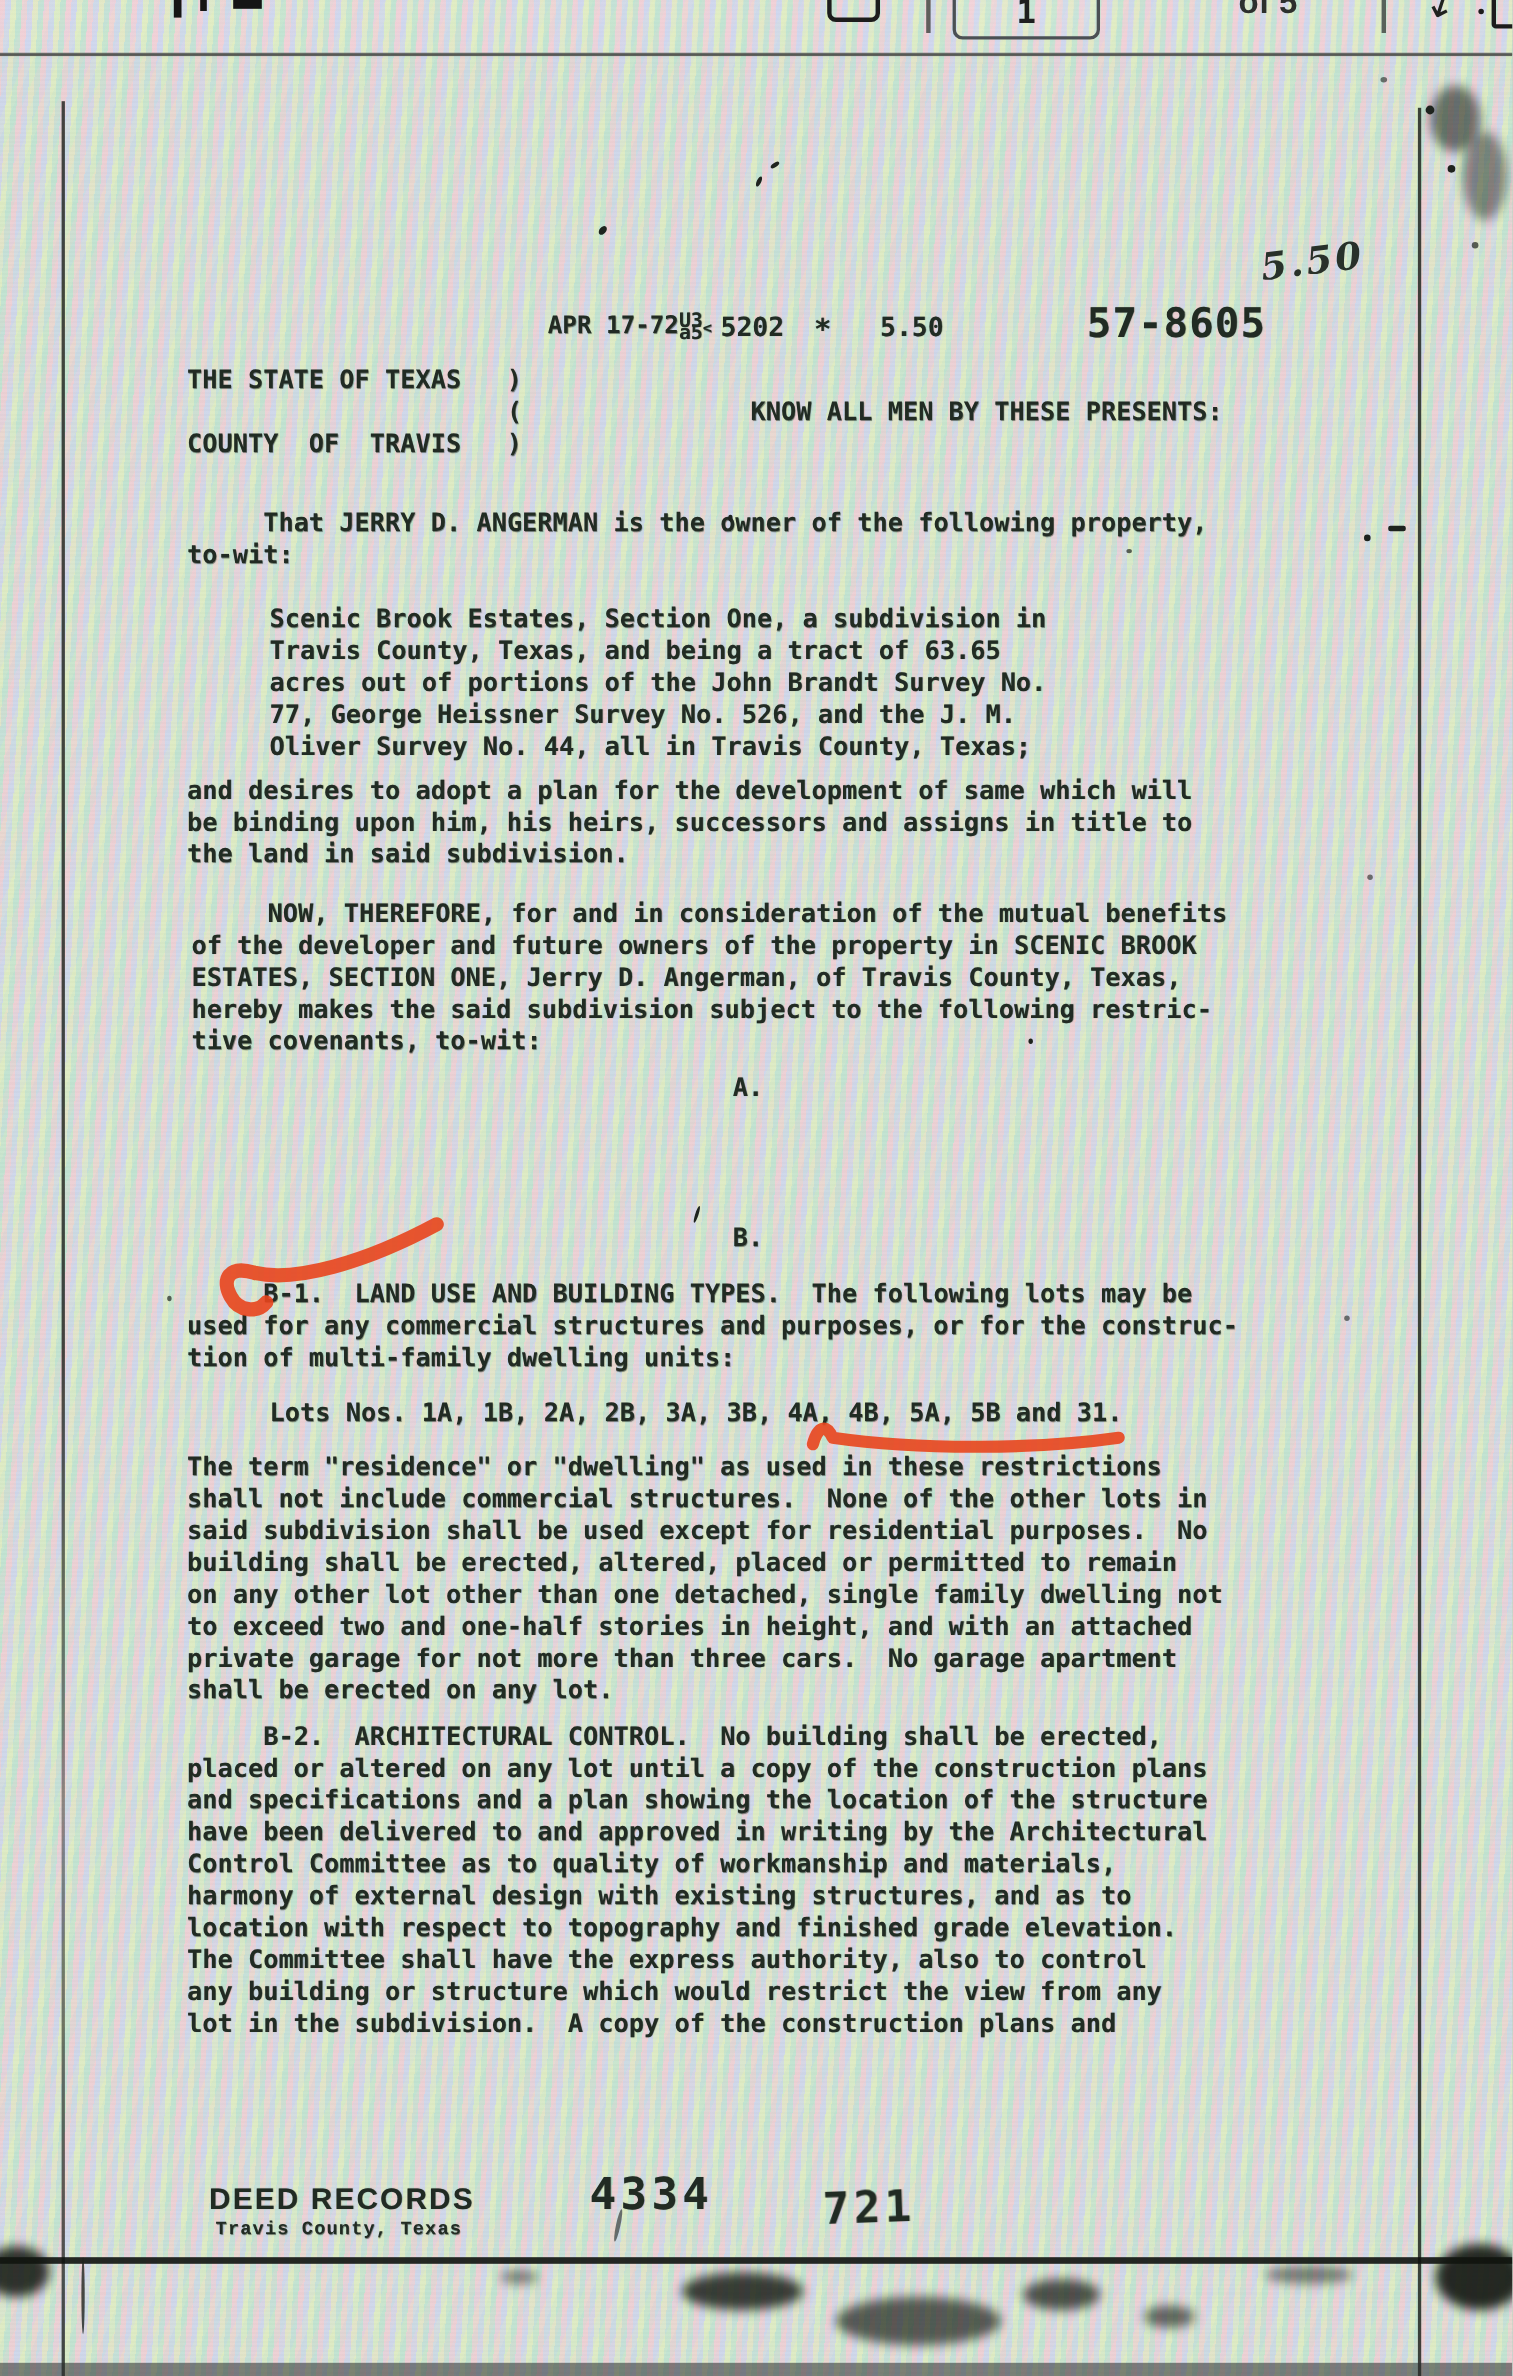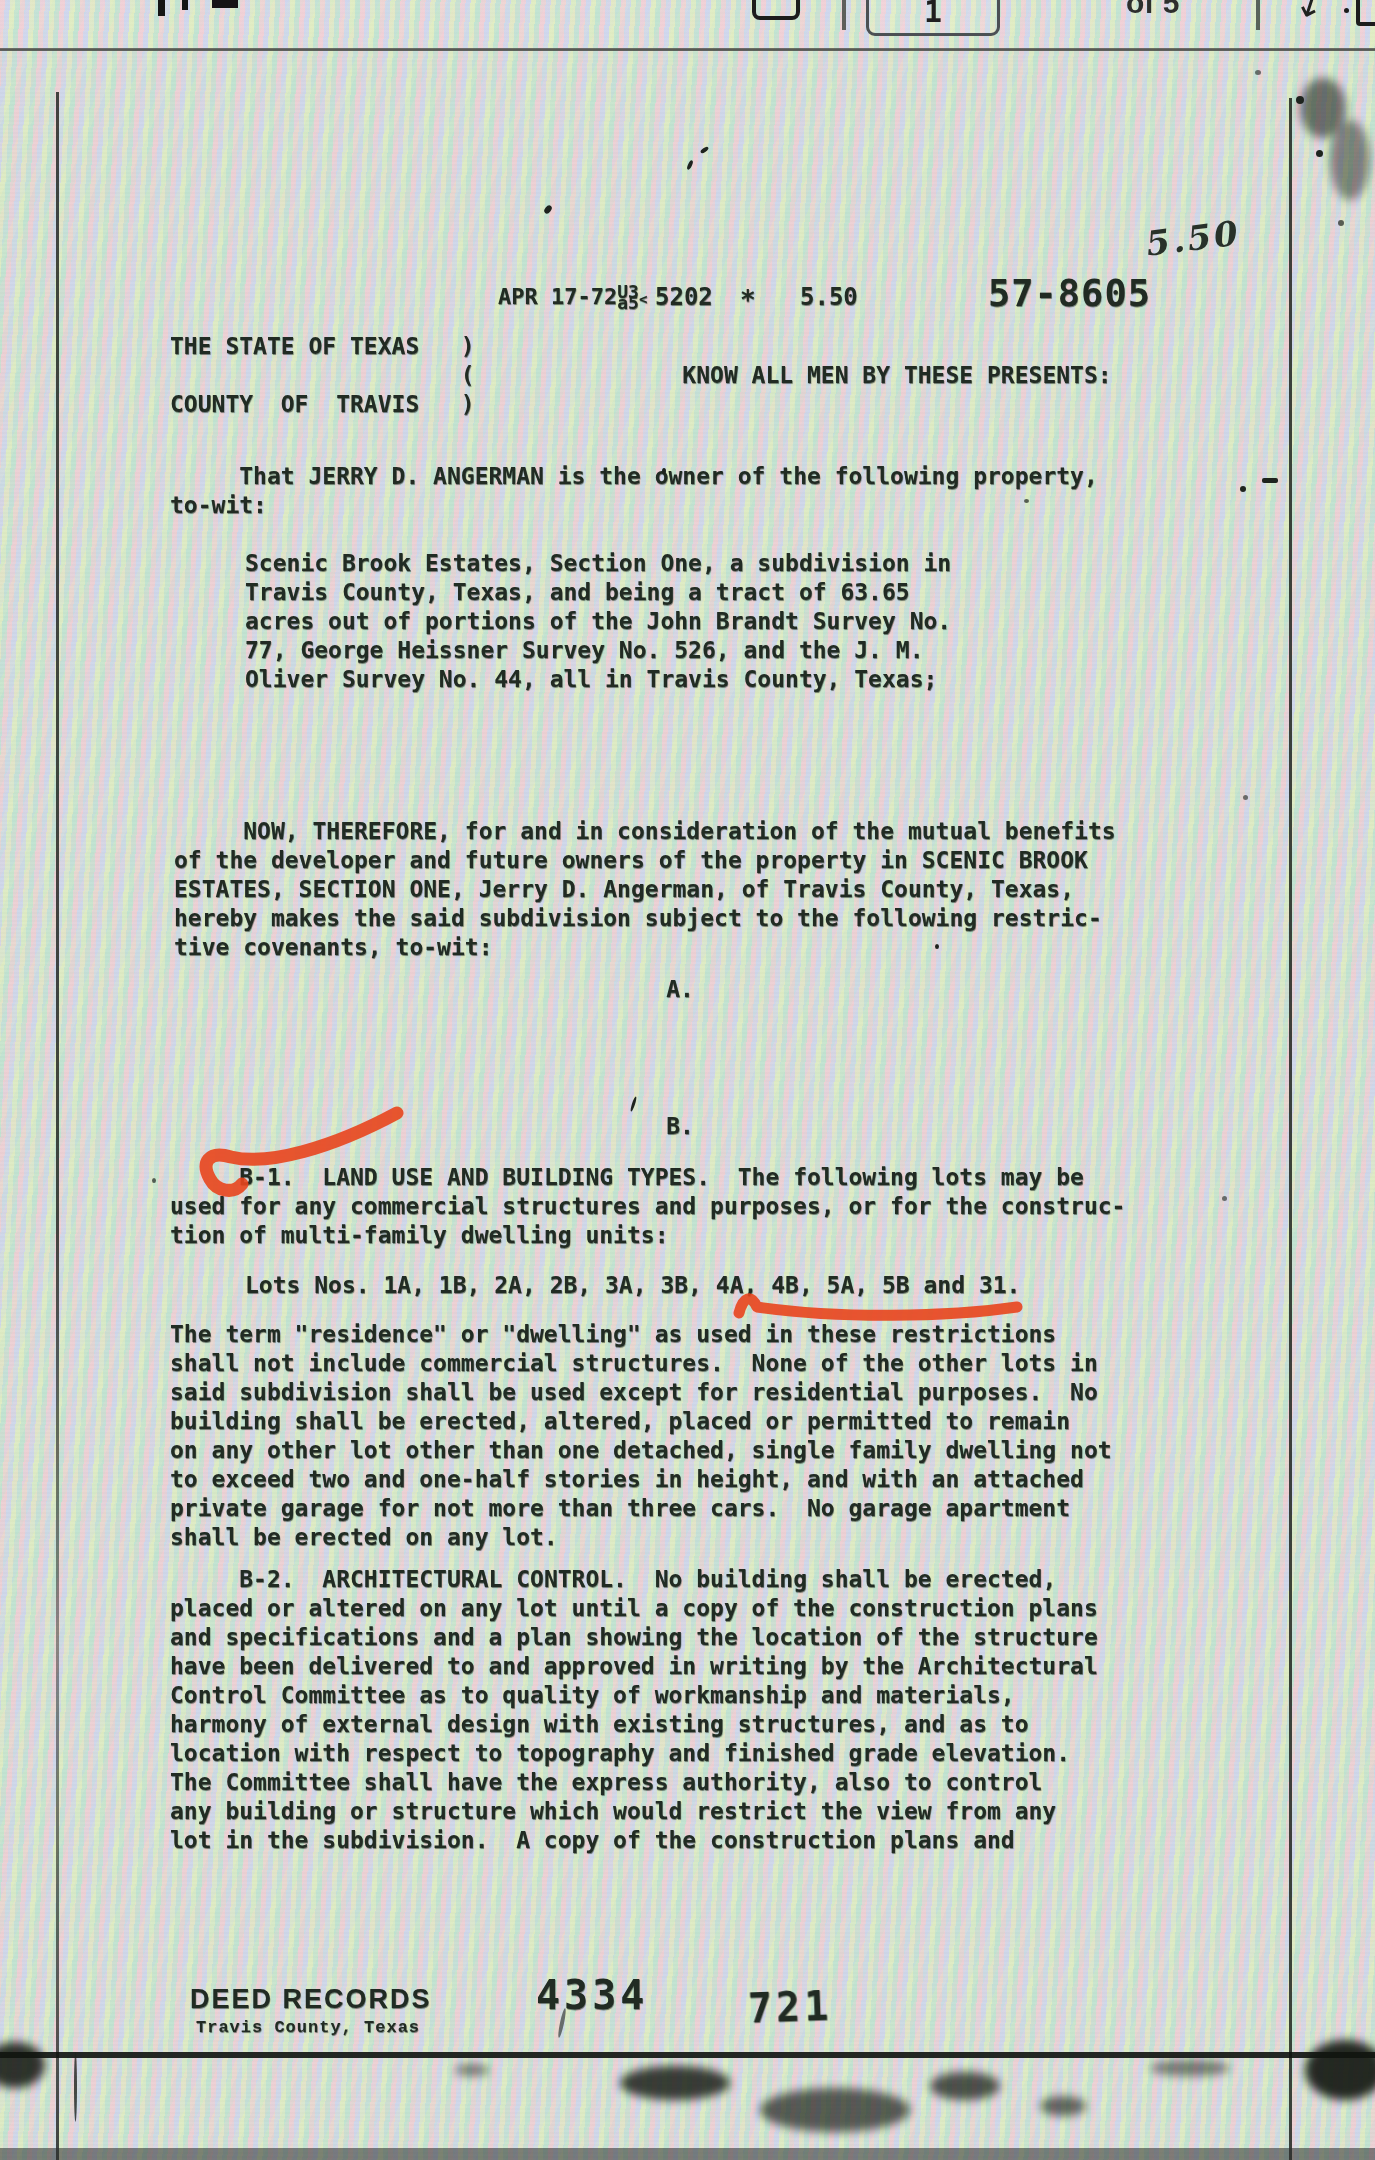--- a/index.html
+++ b/index.html
@@ -108,20 +108,23 @@
 
   <div class="doc-text tline" style="left:170px;top:462px;">     That JERRY D. ANGERMAN is the owner of the following property,
 to-wit:</div>
 
   <div class="doc-text tline" style="left:245px;top:549px;">Scenic Brook Estates, Section One, a subdivision in
 Travis County, Texas, and being a tract of 63.65
 acres out of portions of the John Brandt Survey No.
 77, George Heissner Survey No. 526, and the J. M.
 Oliver Survey No. 44, all in Travis County, Texas;</div>
 
+  <div class="doc-text tline" style="left:170px;top:705px;">and desires to adopt a plan for the development of same which will
+be binding upon him, his heirs, successors and assigns in title to
+the land in said subdivision.</div>
 
   <div class="doc-text tline" style="left:174px;top:817px;">     NOW, THEREFORE, for and in consideration of the mutual benefits
 of the developer and future owners of the property in SCENIC BROOK
 ESTATES, SECTION ONE, Jerry D. Angerman, of Travis County, Texas,
 hereby makes the said subdivision subject to the following restric-
 tive covenants, to-wit:</div>
 
   <div class="doc-text tline center" style="left:170px;top:975px;">A.</div>
 
 

